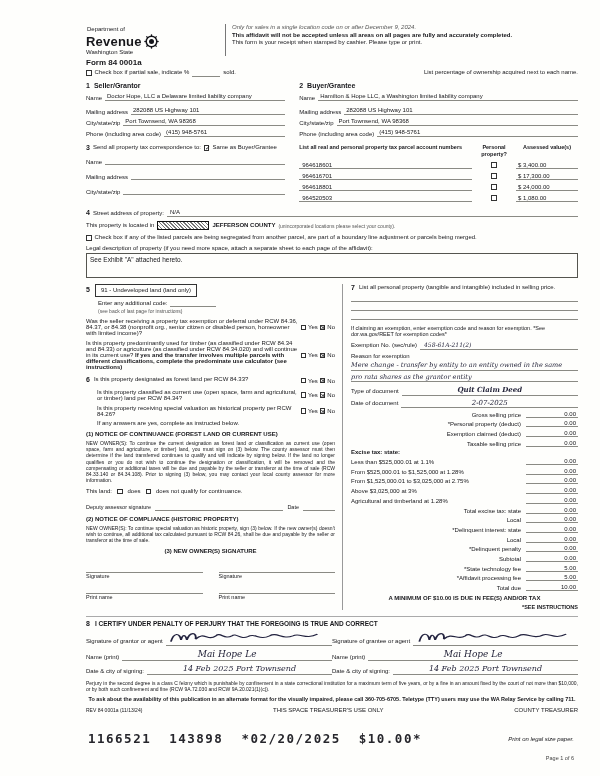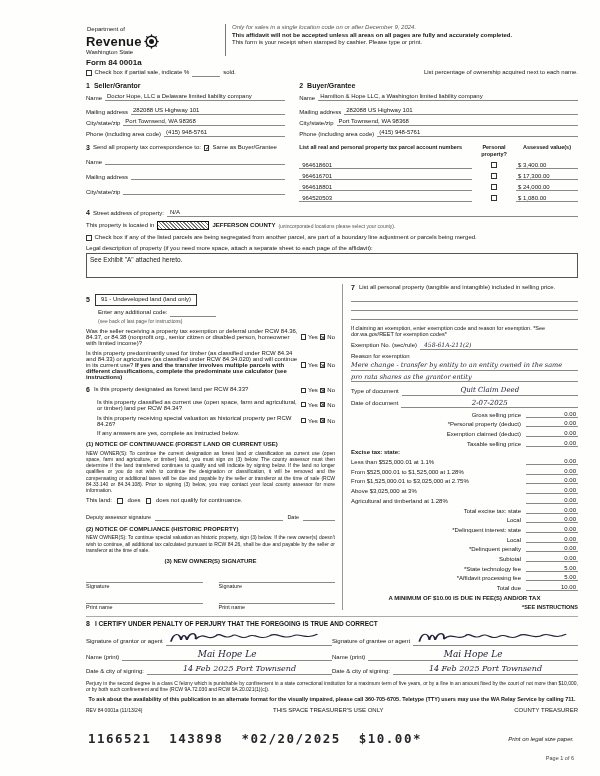--- a/index.html
+++ b/index.html
@@ -196,21 +196,21 @@
         <span class="t5 gray">(unincorporated locations please select your county).</span>
       </div>
       <div class="row t6" style="gap:3px; margin-top:4px; align-items:flex-start;">
         <span class="cb" style="margin-top:1px;"></span>
         <span style="flex:1;">Check box if any of the listed parcels are being segregated from another parcel, are part of a boundary line adjustment or parcels being merged.</span>
       </div>
       <div class="t6" style="margin-top:3px;">Legal description of property (if you need more space, attach a separate sheet to each page of the affidavit):</div>
       <div class="legalbox t65">See Exhibit "A" attached hereto.</div>
     </div>
 
-    <div class="row" style="margin-top:6px;align-items:flex-end;">
+    <div class="row" style="margin-top:6px;">
 
       <div style="width:256px; padding-right:7px;">
         <div class="row" style="gap:5px; align-items:center;">
           <b class="t7">5</b>
           <div class="lubox t6">91 - Undeveloped land (land only)</div>
         </div>
         <div class="row t6" style="margin-top:3px; align-items:flex-end; gap:3px; margin-left:12px;">
           <span>Enter any additional code:</span>
           <span class="ul" style="width:46px; height:7px;"></span>
         </div>
@@ -324,21 +324,21 @@
         <div class="row t6" style="align-items:flex-end; gap:3px; margin-top:3px;">
           <span>Exemption No. (sec/rule)</span>
           <span class="ul hw" style="flex:1; padding-left:4px;">458-61A-211(2)</span>
         </div>
         <div class="t6" style="margin-top:3px;">Reason for exemption</div>
         <div class="ul hw t65" style="margin-top:1px;">Mere change - transfer by entity to an entity owned in the same</div>
         <div class="ul hw t65" style="margin-top:2px;">pro rata shares as the grantor entity</div>
 
         <div class="row t6" style="align-items:flex-end; gap:3px; margin-top:4px;">
           <span>Type of document</span>
-          <span class="ul hw t7" style="flex:1; text-align:center;">Quit Claim Deed</span>
+          <span class="ul hw t7" style="flex:1; text-align:center;font-weight:bold;">Quit Claim Deed</span>
         </div>
         <div class="row t6" style="align-items:flex-end; gap:3px; margin-top:3px;">
           <span>Date of document</span>
           <span class="ul hw t7" style="flex:1; text-align:center;">2-07-2025</span>
         </div>
 
         <div class="mrow">
             <span class="ml">Gross selling price</span>
             <span class="ma">0.00</span>
           </div>

